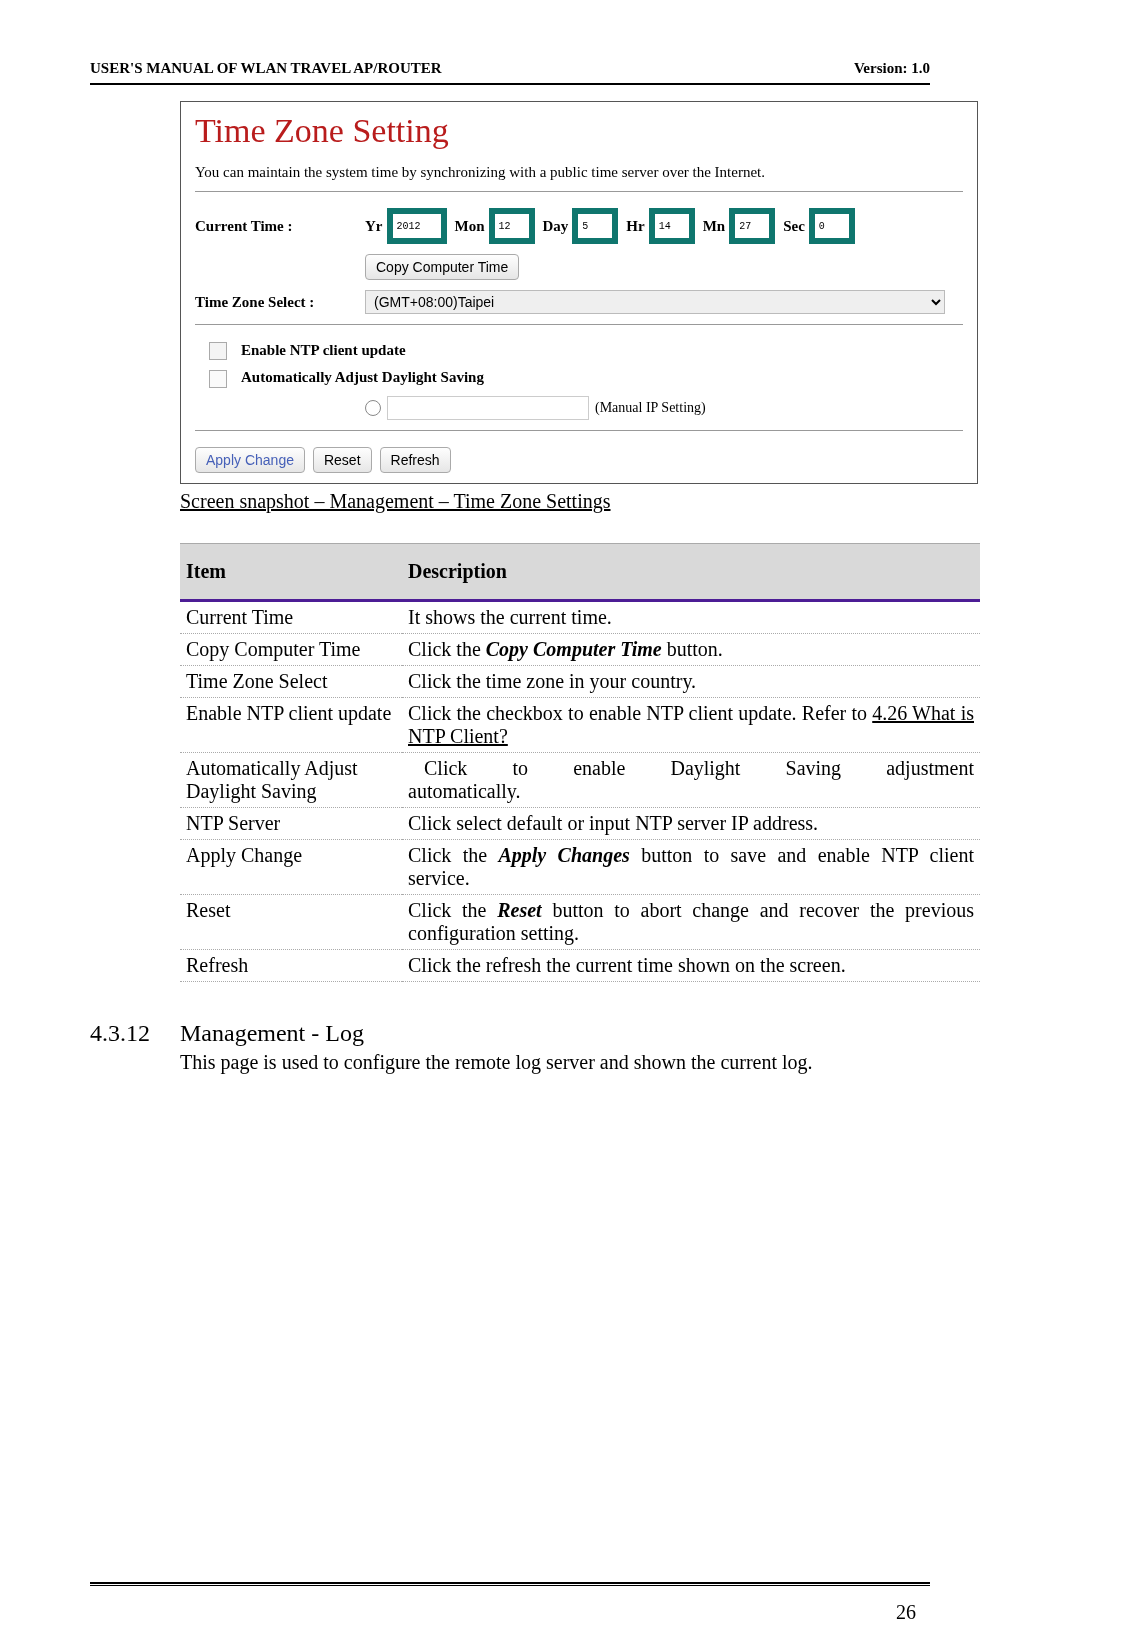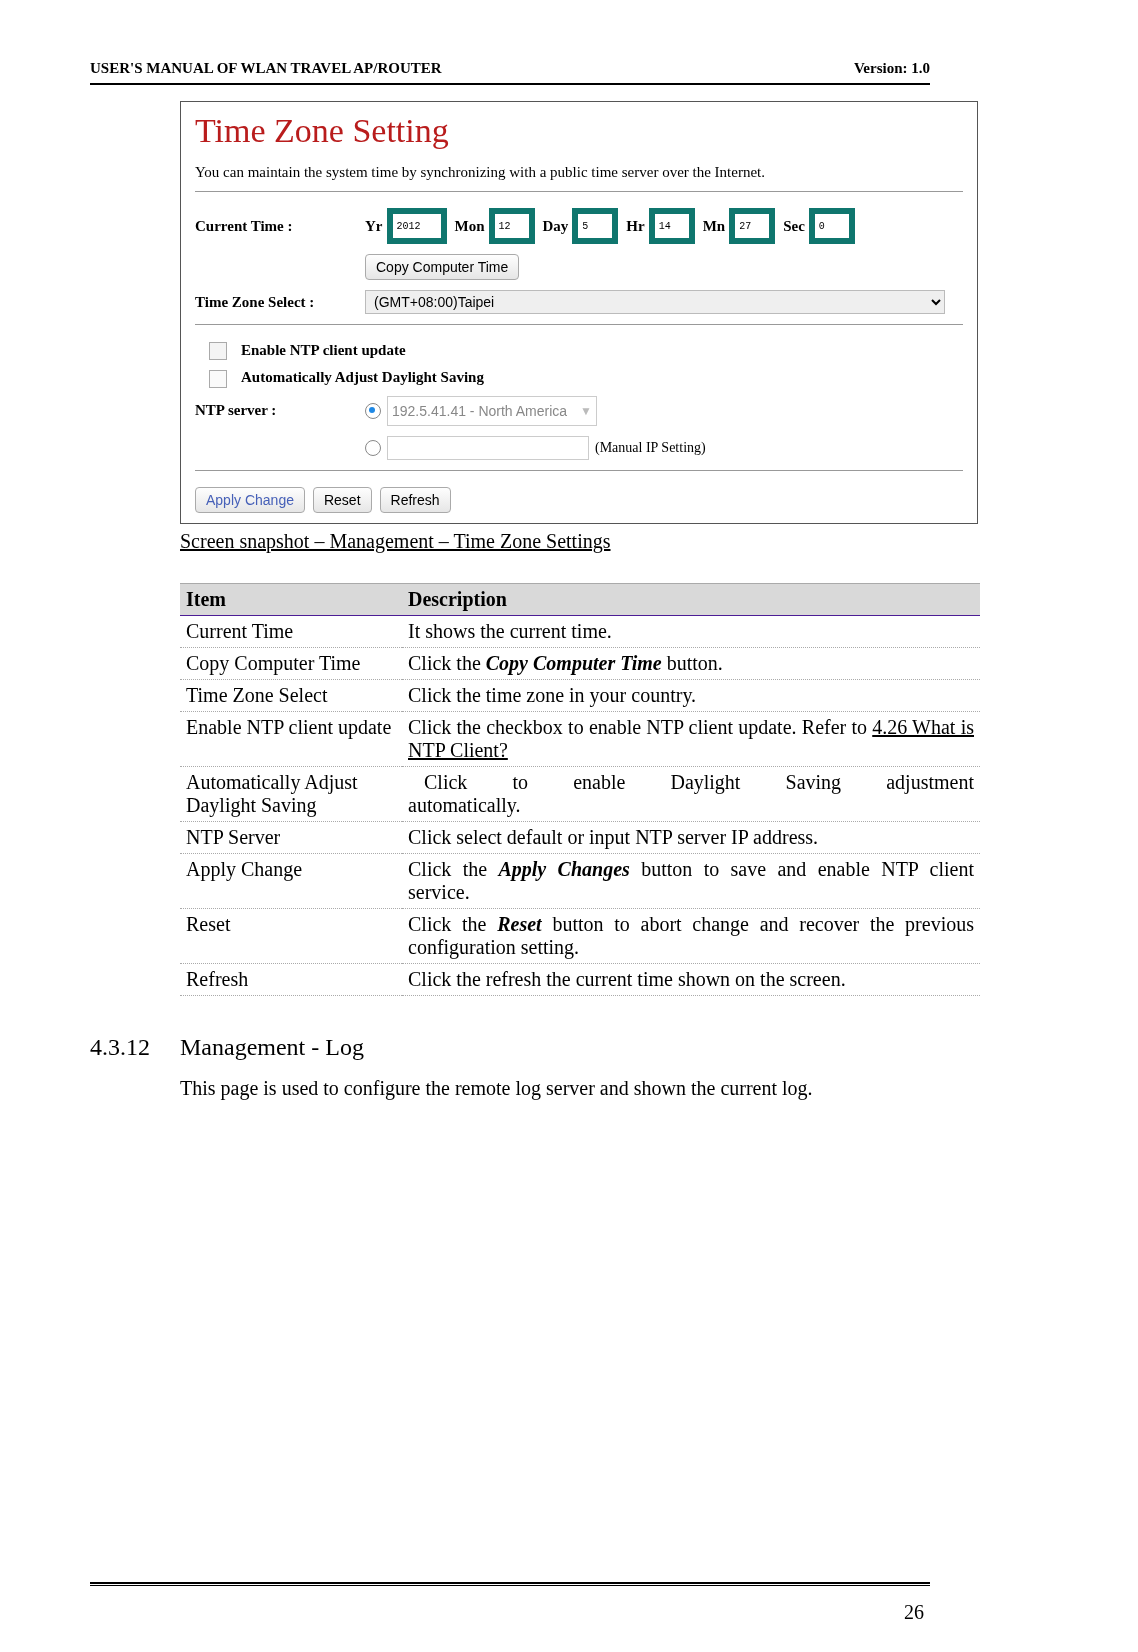--- a/index.html
+++ b/index.html
@@ -158,23 +158,23 @@
   }
   table.desc {
     width: 800px;
     border-collapse: collapse;
     font-size: 20px;
   }
   table.desc th {
     text-align: left;
     background: #d9d9d9;
     font-weight: bold;
-    padding: 4px 6px;
+    padding: 16px 6px;
     border-top: 1px solid #aaa;
-    border-bottom: 1px solid #4c1d95;
+    border-bottom: 3px solid #4c1d95;
   }
   table.desc td {
     vertical-align: top;
     padding: 4px 6px;
     border-bottom: 1px dotted #aaa;
   }
   table.desc td.item { width: 210px; }
   .bi { font-weight: bold; font-style: italic; }
   .u { text-decoration: underline; }
   .justify { text-align: justify; }
@@ -187,40 +187,40 @@
   .section-num {
     font-size: 24px;
     margin-top: 38px;
     display:flex;
     gap: 12px;
   }
   .section-num .num { width: 78px; text-align: left; }
   .section-body {
     font-size: 20px;
     margin-left: 90px;
-    margin-top: 16px;
+    margin-top: 4px;
   }
 
   .footer-rule {
     position:absolute;
     left:90px; right:90px;
     bottom: 60px;
     border: none;
     border-top: 2px solid #000;
   }
   .footer-double {
     position:absolute;
     left:90px; right:90px;
     bottom: 58px;
     border: none;
     border-top: 1px solid #000;
   }
   .page-num {
     position:absolute;
-    right: 96px;
+    right: 104px;
     bottom: 28px;
     font-size: 20px;
   }
 </style>
 </head>
 <body>
 
 <div class="page">
   <div class="header-row">
     <span>USER'S MANUAL OF WLAN TRAVEL AP/ROUTER</span>
@@ -265,28 +265,20 @@
       <div style="margin-left:14px; margin-bottom:8px;">
         <span class="ss-check"></span>
         <span class="ss-bold">Enable NTP client update</span>
       </div>
       <div style="margin-left:14px; margin-bottom:8px;">
         <span class="ss-check light"></span>
         <span class="ss-bold">Automatically Adjust Daylight Saving</span>
       </div>
 
       <div class="ss-row">
-        <div class="ss-label">NTP server :</div>
-        <span class="ss-radio checked"></span>
-        <span class="ss-ntp-select">
-          <span>192.5.41.41 - North America</span>
-          <span class="chev">▼</span>
-        </span>
-      </div>
-      <div class="ss-row">
         <div class="ss-label"></div>
         <span class="ss-radio"></span>
         <span class="ss-ntp-input"></span>
         <span class="ss-manual" style="margin-left:6px;">(Manual IP Setting)</span>
       </div>
 
       <hr class="ss-hr">
 
       <div class="ss-footer">
         <button class="ss-btn blue">Apply Change</button>

